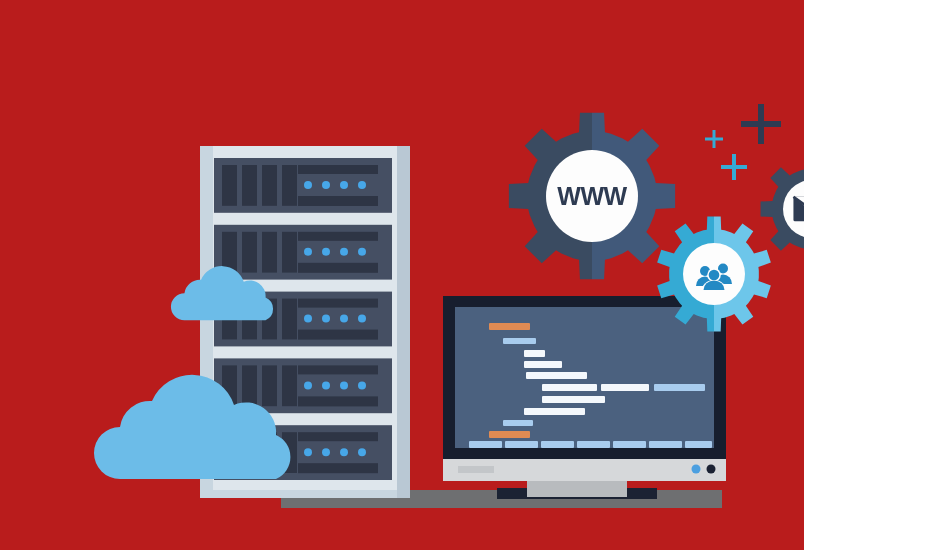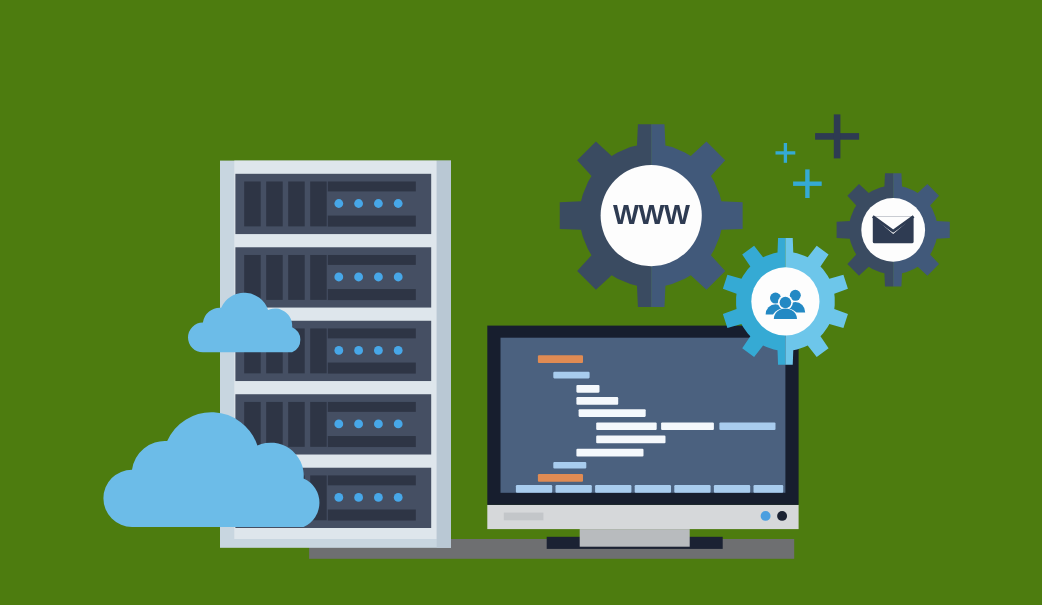--- a/index.html
+++ b/index.html
@@ -6,23 +6,23 @@
   html, body {
     margin: 0;
     padding: 0;
     background: #ffffff;
   }
   body {
     font-family: "Liberation Sans", sans-serif;
   }
   #stage {
     position: relative;
-    width: 947px;
+    width: 804px;
     height: 550px;
-    background: #4d7c0f;
+    background: #b91c1c;
     overflow: hidden;
   }
   #stage svg {
     display: block;
   }
   .www-label {
     font-family: "Liberation Sans", sans-serif;
     font-weight: bold;
     letter-spacing: -0.5px;
   }

